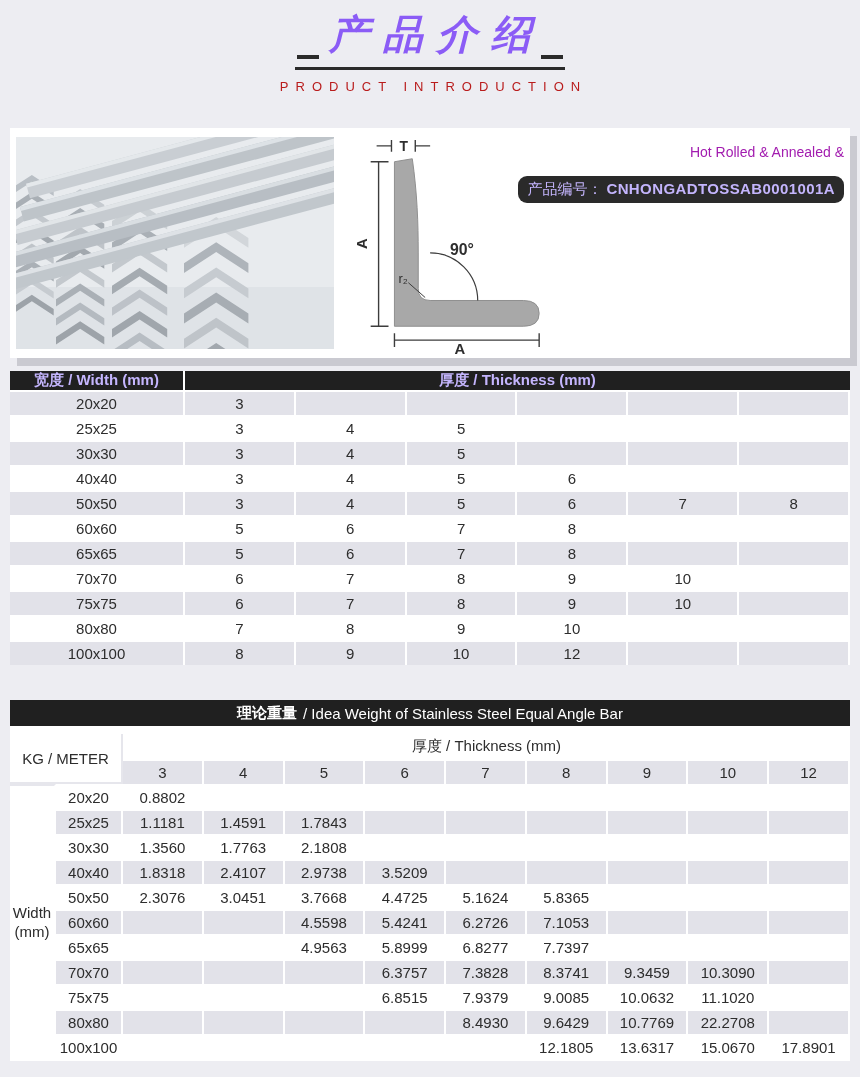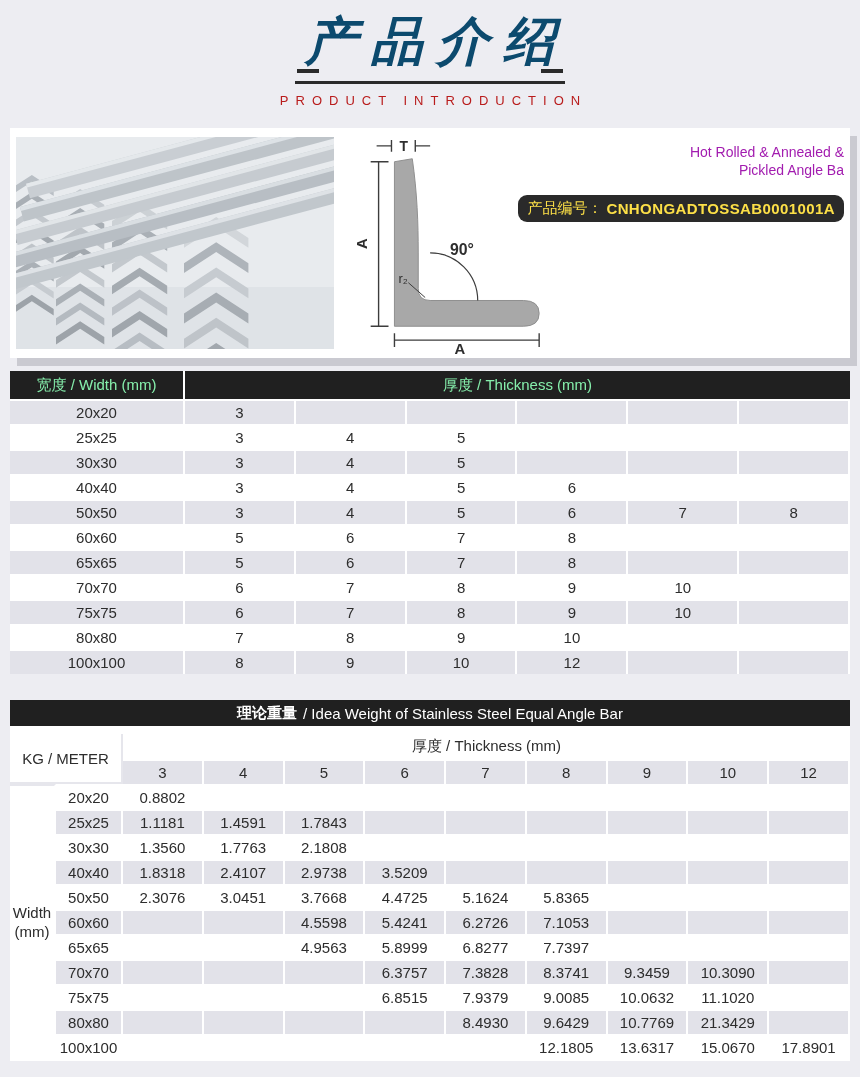--- a/index.html
+++ b/index.html
@@ -6,22 +6,22 @@
   body{
     width:860px;height:1077px;position:relative;overflow:hidden;
     background:#ededf2;
     font-family:"Liberation Sans","DejaVu Sans",sans-serif;
     color:#2d2d2d;
   }
   
   .hdr{text-align:center;padding-top:10px;}
   .hdr-title{
     font-family:"DejaVu Serif","Liberation Serif",serif;
-    font-style:italic;font-weight:bold;font-size:52px;
-    color:#0c4a6e;letter-spacing:14px;text-indent:14px;line-height:1.2;
+    font-style:italic;font-weight:bold;font-size:40px;
+    color:#8b5cf6;letter-spacing:14px;text-indent:14px;line-height:1.2;
   }
   .hdr-line-wrap{position:relative;width:270px;margin:2px auto 0;height:12px;}
   .hdr-dash{position:absolute;top:-5px;width:22px;height:4px;background:#2b2b2b;}
   .hdr-dash.l{left:2px}.hdr-dash.r{right:2px}
   .hdr-line{position:absolute;left:0;right:0;top:7px;height:3px;background:#2b2b2b;}
   .hdr-sub{
     margin-top:7px;font-family:Liberation Sans, sans-serif;
     font-size:13px;letter-spacing:7px;text-indent:7px;color:#b91c1c;
   }
   
@@ -31,29 +31,29 @@
   }
   .photo{position:absolute;left:6px;top:9px;width:318px;height:212px;overflow:hidden;}
   .diagram{position:absolute;left:328px;top:4px;width:214px;height:224px;}
   .ptext{position:absolute;left:452px;top:10px;right:6px;display:flex;flex-direction:column;}
   .pname{
     text-align:right;font-size:27px;color:#3a2d20;white-space:nowrap;line-height:1.15;
   }
   .pname .cn-label{font-family:"DejaVu Serif","Liberation Serif",serif;font-style:italic;font-weight:bold;color:#33251a;}
   .pen{width:312px;margin:5px 0 0 auto;text-align:right;font-size:14px;line-height:1.32;color:#a21caf;}
   .badge{
-    margin:15px 0 0 auto;background:#2a2a2a;color:#fde047;font-size:15px;
-    padding:4px 9px;display:flex;gap:4px;align-items:center;white-space:nowrap;border-radius:9px;
+    margin:15px 0 0 auto;background:#2a2a2a;color:#c4b5fd;font-size:15px;
+    padding:4px 9px;display:flex;gap:4px;white-space:nowrap;border-radius:9px;
   }
   .badge .code{font-weight:bold;letter-spacing:.4px;}
   
   table{border-collapse:separate;border-spacing:0;table-layout:fixed;}
   td{box-sizing:border-box;font-size:15px;text-align:center;padding:0;vertical-align:middle;}
   .t1{position:absolute;left:10px;top:371px;width:840px;background:#fff;}
-  .t1 thead td{background:#202020;color:#86efac;height:28px;}
+  .t1 thead td{background:#202020;color:#c4b5fd;height:19px;font-weight:bold;}
   .t1 thead td.label{border-right:2px solid #fff;}
   .t1 tbody td{height:25px;border-top:2px solid #fff;border-right:2px solid #fff;}
   tr.g td{background:#e2e2e9;}
   tr.w td{background:#fff;}
   .t2card{position:absolute;left:10px;top:700px;width:840px;background:#fff;padding-bottom:2px;}
   .t2title{
     height:26px;background:#202020;color:#fff;display:flex;gap:6px;
     align-items:center;justify-content:center;font-size:15px;
   }
   .t2title .cn{font-weight:bold;}
@@ -152,21 +152,20 @@
       <text x="28" y="118" font-size="15" font-weight="bold" transform="rotate(-90 28 118)">A</text>
       <text x="122" y="224" font-size="15" font-weight="bold" text-anchor="middle">A</text>
       <text x="112" y="124" font-size="16" font-weight="bold">90°</text>
       <text x="60" y="152" font-size="13">r₂</text>
     </g>
   </svg>
 
   <div class="ptext">
     <div class="pen">
       <div>Hot Rolled &amp; Annealed &amp;</div>
-      <div>Pickled Angle Ba</div>
     </div>
     <div class="badge" style="background: rgb(42, 42, 42);">
       <span>产品编号：</span>
       <span class="code">CNHONGADTOSSAB0001001A</span>
     </div>
   </div>
 </div>
 
 <table class="t1">
   <colgroup>
@@ -438,21 +437,21 @@
         </tr>
         <tr class="g">
           <td>80x80</td>
           <td></td>
           <td></td>
           <td></td>
           <td></td>
           <td>8.4930</td>
           <td>9.6429</td>
           <td>10.7769</td>
-          <td>21.3429</td>
+          <td>22.2708</td>
           <td></td>
         </tr>
         <tr class="w">
           <td>100x100</td>
           <td></td>
           <td></td>
           <td></td>
           <td></td>
           <td></td>
           <td>12.1805</td>

